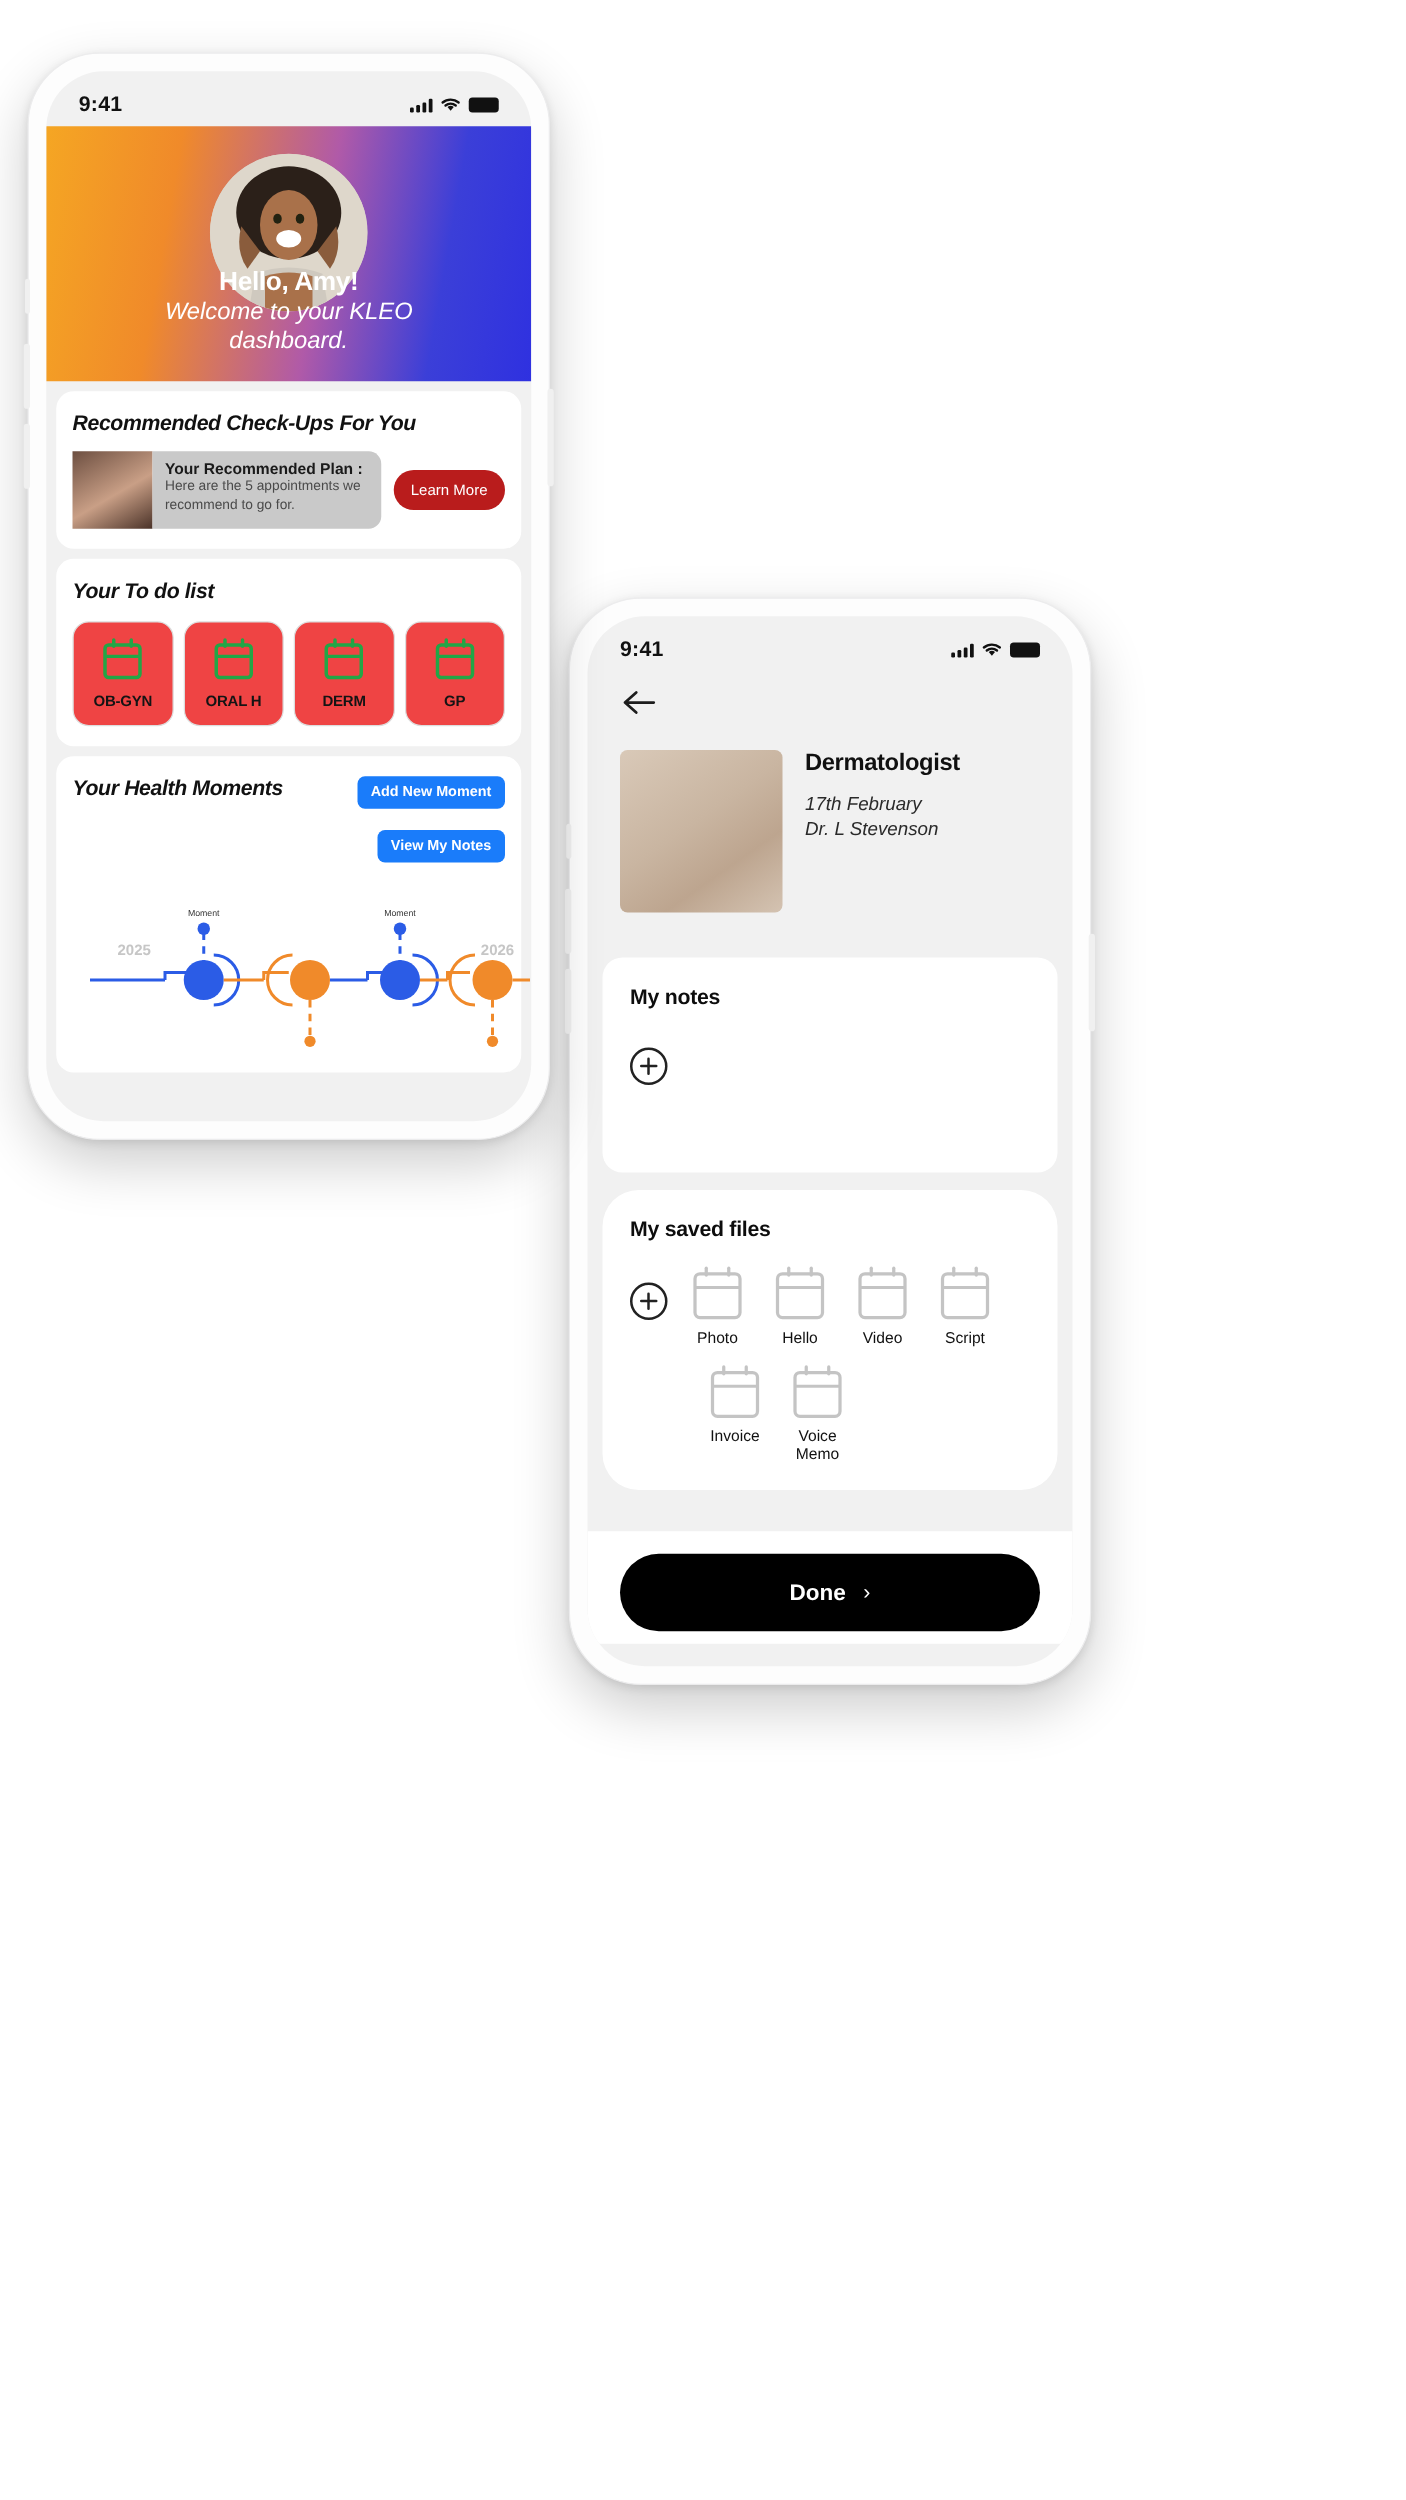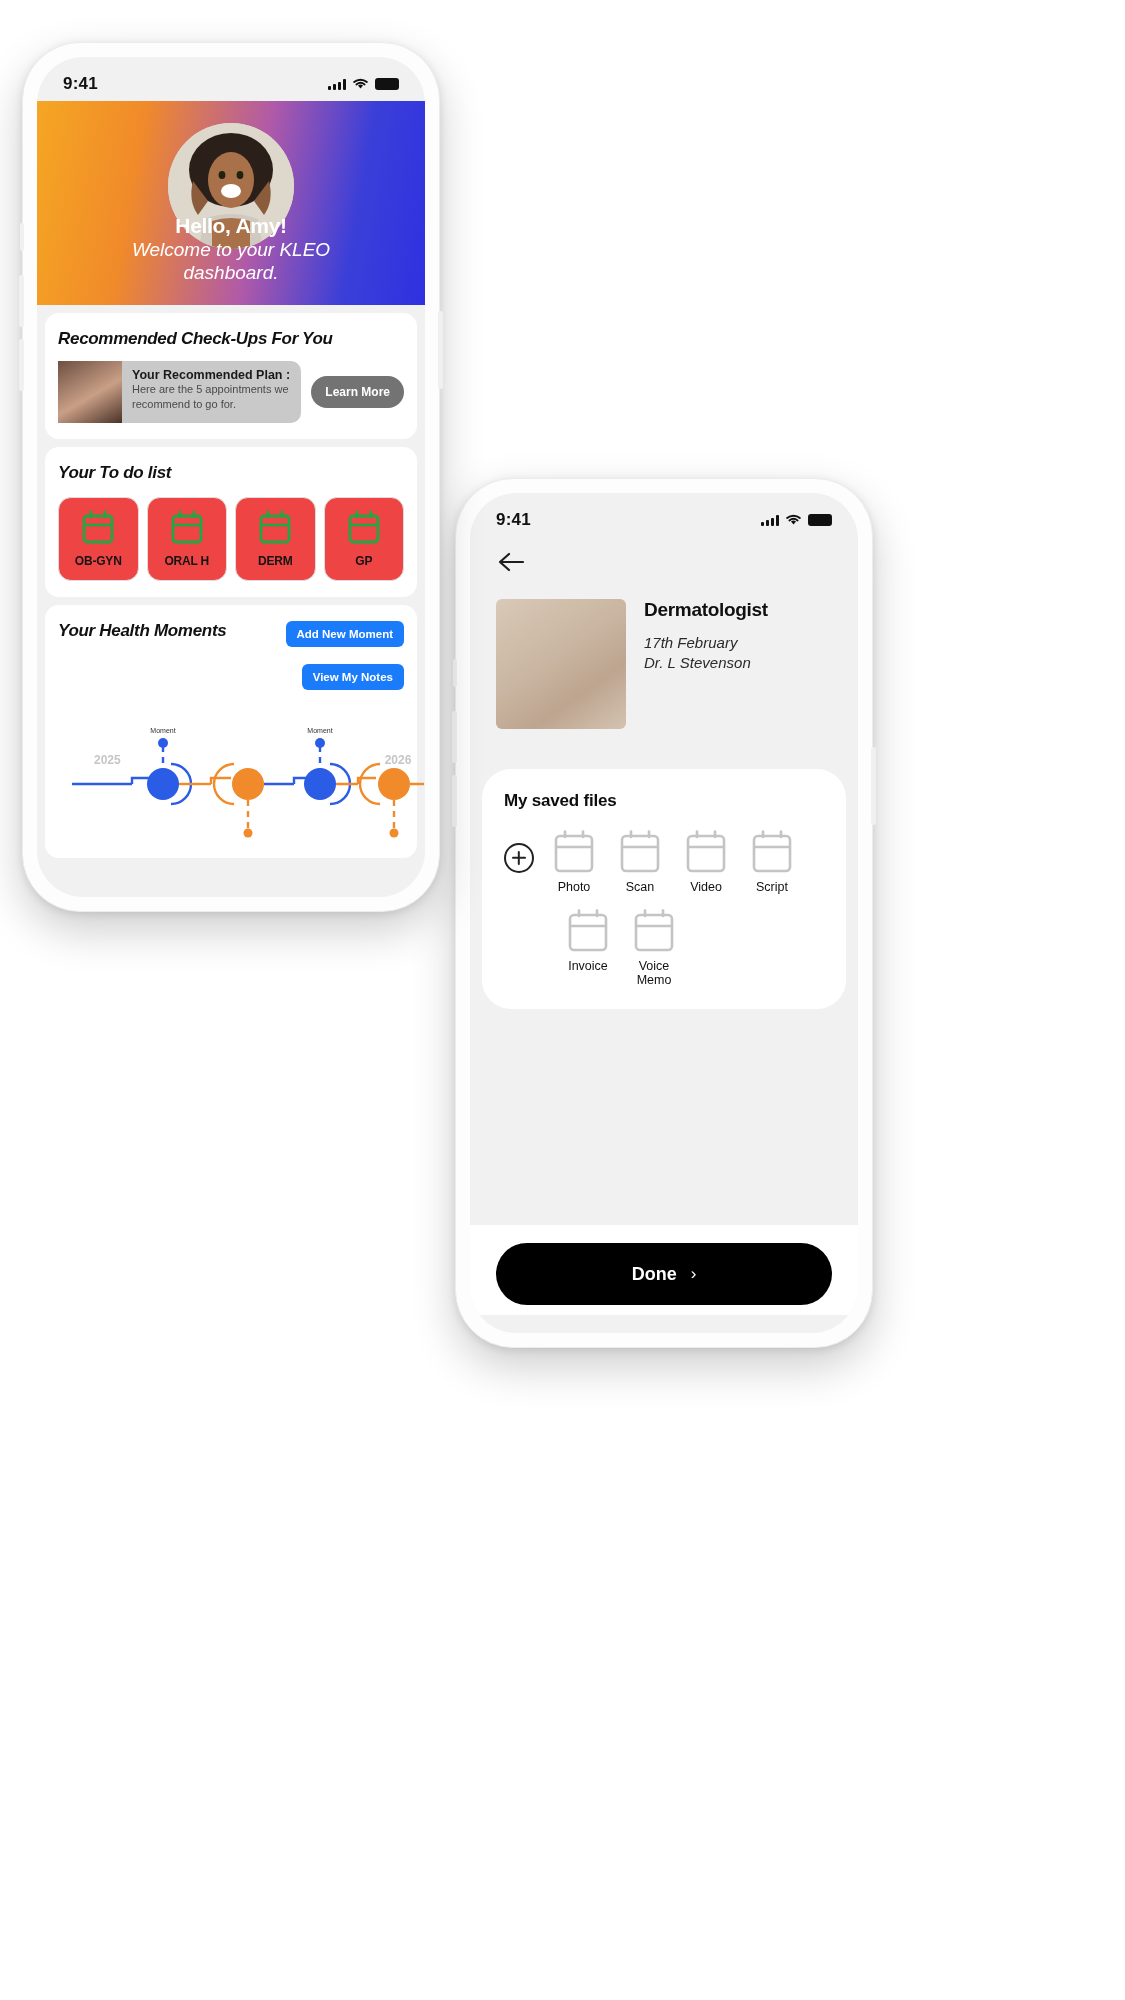--- a/index.html
+++ b/index.html
@@ -45,23 +45,23 @@
   .card-title { font-size:17px; font-weight:800; font-style:italic; color:#111;
     letter-spacing:-.3px; }
 
   .plan-row { display:flex; align-items:stretch; margin-top:12px; gap:0; }
   .plan-thumb { width:64px; height:62px; background:#8a6b5c; flex:0 0 64px;
     background:linear-gradient(150deg,#6d4f41,#c99f86 55%,#4a3228); }
   .plan-mid { flex:1; background:#c9c9c9; border-radius:0 10px 10px 0;
     padding:7px 10px; min-width:0; }
   .plan-t { font-size:12.5px; font-weight:700; color:#1a1a1a; }
   .plan-d { font-size:11px; color:#4a4a4a; line-height:1.25; margin-top:1px; }
-  .learn-btn { align-self:center; margin-left:10px; background:#737373; color:#fff;
+  .learn-btn { align-self:center; margin-left:10px; background:#b91c1c; color:#fff;
     border:none; border-radius:16px; padding:9px 14px; font-size:12px;
-    font-weight:700; white-space:nowrap; cursor:pointer; }
+    font-weight:400; white-space:nowrap; cursor:pointer; }
 
   .todo-grid { display:flex; gap:8px; margin-top:14px; }
   .todo-tile { flex:1; border:1px solid #ddd; border-radius:13px; height:84px;
     display:flex; flex-direction:column; align-items:center; justify-content:center;
     gap:8px; background:#ef4444; cursor:pointer; }
   .todo-lbl { font-size:12px; font-weight:600; color:#141414; letter-spacing:-.2px; }
 
   .hm-head { display:flex; justify-content:space-between; align-items:flex-start; }
   .hm-btns { display:flex; flex-direction:column; gap:17px; align-items:flex-end; }
   .hm-btn { background:#1a7cfa; color:#fff; border:none; border-radius:6px;
@@ -147,20 +147,24 @@
         <div class="appt-img"></div>
         <div>
           <div class="appt-name">Dermatologist</div>
           <div class="appt-meta">
             <div>17th February</div>
             <div>Dr. L Stevenson</div>
           </div>
         </div>
       </div>
 
+      <div class="p2card" style="height:172px;">
+        <div class="p2card-title">My notes</div>
+        <div class="plus" style="margin-top:30px;"></div>
+      </div>
 
       <div class="p2card" style="margin-top:14px;border-radius:29px;">
         <div class="p2card-title">My saved files</div>
         <div class="files-row">
           <div class="plus" style="margin-top:14px;"></div>
 
           <div class="file-item">
             <svg width="42" height="46" viewBox="0 0 42 46">
               <rect x="3" y="7" width="36" height="35" rx="4" stroke="#c4c4c4" stroke-width="2.6" fill="none"></rect>
               <line x1="3" y1="18" x2="39" y2="18" stroke="#c4c4c4" stroke-width="2.4"></line>
@@ -170,21 +174,21 @@
             <span class="file-lbl">Photo</span>
           </div>
 
           <div class="file-item">
             <svg width="42" height="46" viewBox="0 0 42 46">
               <rect x="3" y="7" width="36" height="35" rx="4" stroke="#c4c4c4" stroke-width="2.6" fill="none"></rect>
               <line x1="3" y1="18" x2="39" y2="18" stroke="#c4c4c4" stroke-width="2.4"></line>
               <line x1="12" y1="2.5" x2="12" y2="8" stroke="#c4c4c4" stroke-width="2.6" stroke-linecap="round"></line>
               <line x1="30" y1="2.5" x2="30" y2="8" stroke="#c4c4c4" stroke-width="2.6" stroke-linecap="round"></line>
             </svg>
-            <span class="file-lbl">Scan</span>
+            <span class="file-lbl">Hello</span>
           </div>
 
           <div class="file-item">
             <svg width="42" height="46" viewBox="0 0 42 46">
               <rect x="3" y="7" width="36" height="35" rx="4" stroke="#c4c4c4" stroke-width="2.6" fill="none"></rect>
               <line x1="3" y1="18" x2="39" y2="18" stroke="#c4c4c4" stroke-width="2.4"></line>
               <line x1="12" y1="2.5" x2="12" y2="8" stroke="#c4c4c4" stroke-width="2.6" stroke-linecap="round"></line>
               <line x1="30" y1="2.5" x2="30" y2="8" stroke="#c4c4c4" stroke-width="2.6" stroke-linecap="round"></line>
             </svg>
             <span class="file-lbl">Video</span>

